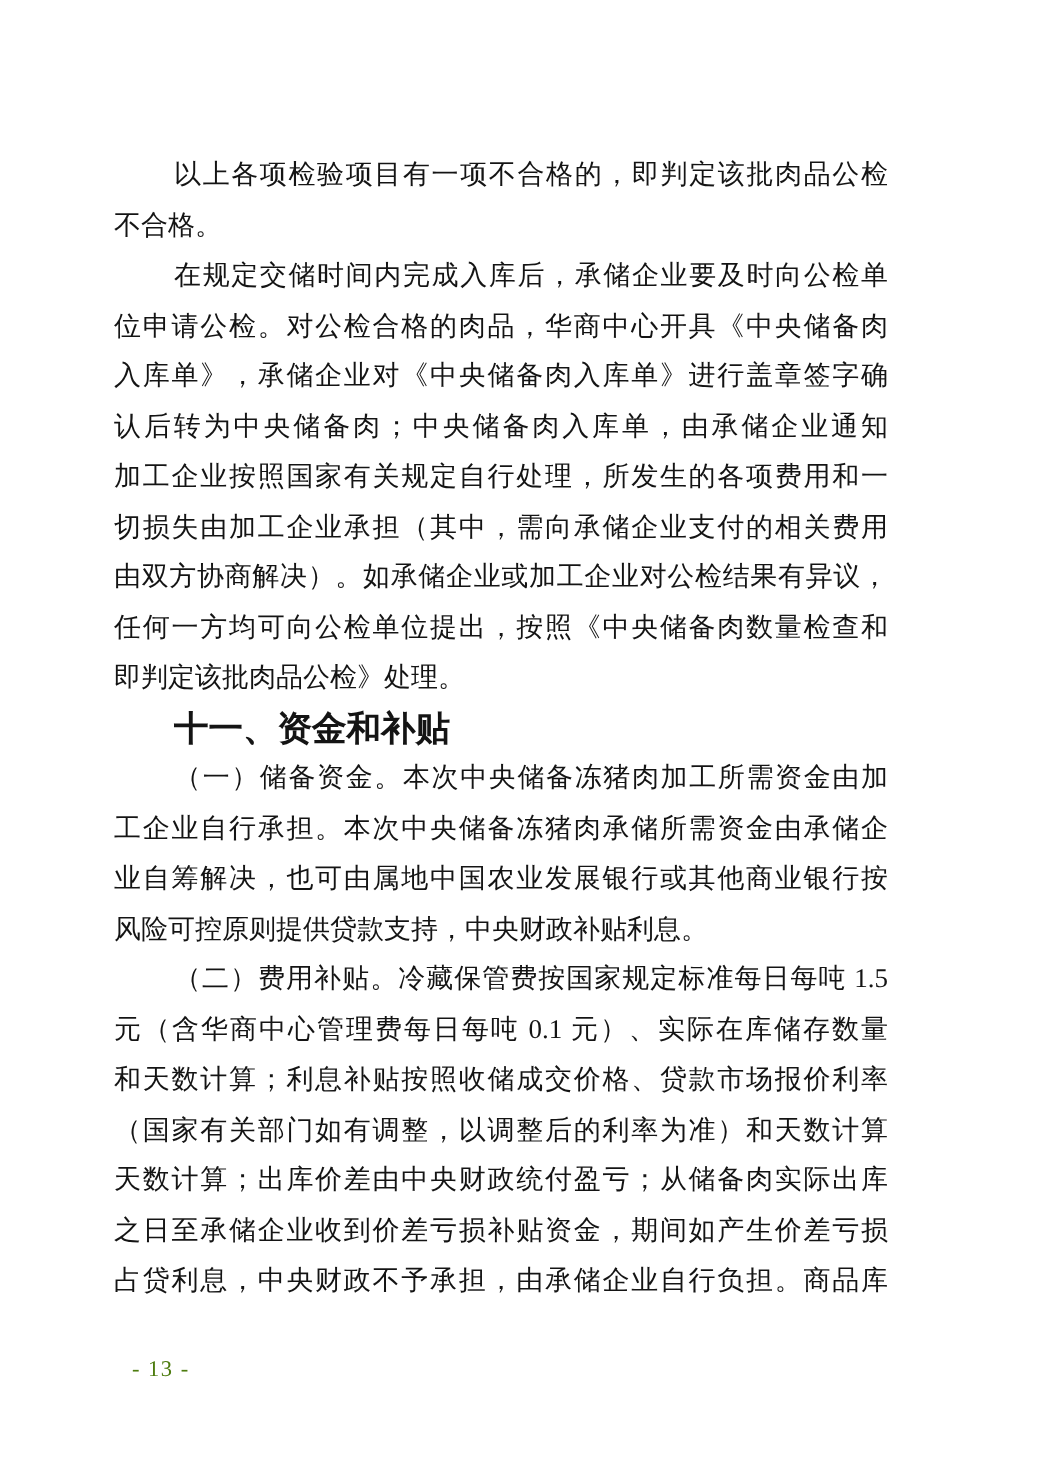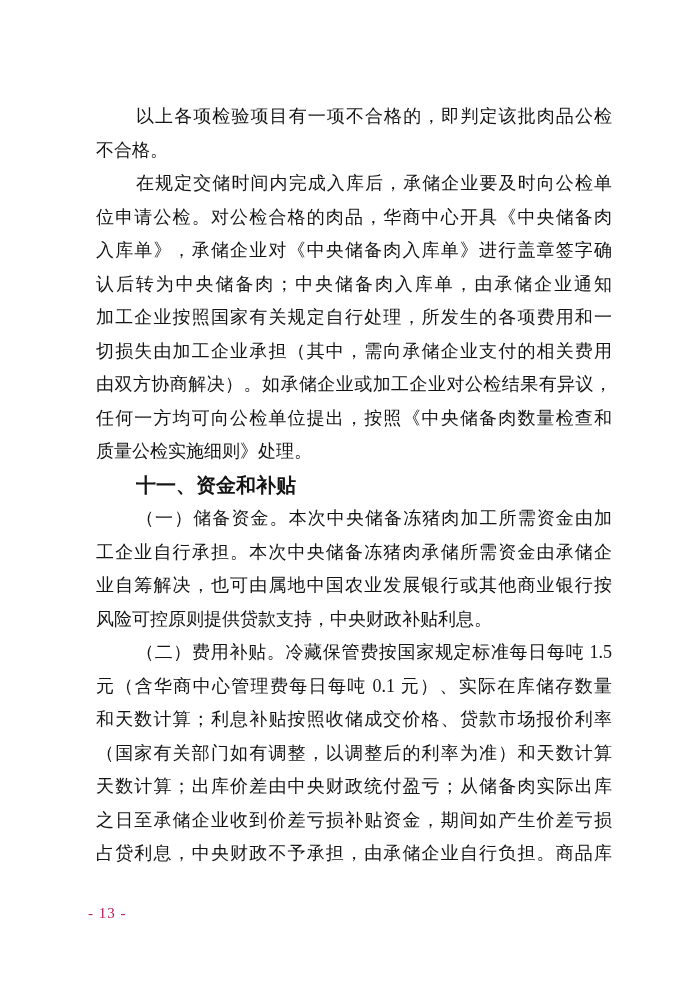--- a/index.html
+++ b/index.html
@@ -11,21 +11,21 @@
     position: relative;
     width: 700px;
     height: 989px;
     background: #ffffff;
     color: #141414;
     font-family: "Liberation Serif", "DejaVu Serif", serif;
     overflow: hidden;
   }
   .doc-body {
     position: absolute;
-    left: 96px;
+    left: 76px;
     top: 100px;
     width: 516px;
   }
   .line {
     font-size: 18px;
     line-height: 33.5px;
     height: 33.5px;
     white-space: normal;
     text-align: justify;
     text-justify: inter-character;
@@ -33,50 +33,50 @@
   }
   .line.justify {
     text-align-last: justify;
   }
   .line.indent {
     text-indent: 40px;
   }
   .line.heading {
     font-family: "Liberation Sans", "DejaVu Sans", sans-serif;
     font-weight: 700;
-    font-size: 20px;
+    font-size: 23px;
     text-align: left;
     text-align-last: left;
   }
   .page-number {
     position: absolute;
     left: 88px;
     top: 903px;
     font-size: 15px;
     line-height: 20px;
     letter-spacing: 1px;
-    color: #be185d;
+    color: #4d7c0f;
   }
 </style>
 </head>
 <body>
 
 <div class="page">
   <div class="doc-body">
       <div class="line indent justify">以上各项检验项目有一项不合格的，即判定该批肉品公检</div>
       <div class="line">不合格。</div>
       <div class="line indent justify">在规定交储时间内完成入库后，承储企业要及时向公检单</div>
       <div class="line justify">位申请公检。对公检合格的肉品，华商中心开具《中央储备肉</div>
       <div class="line justify">入库单》，承储企业对《中央储备肉入库单》进行盖章签字确</div>
       <div class="line justify">认后转为中央储备肉；中央储备肉入库单，由承储企业通知</div>
       <div class="line justify">加工企业按照国家有关规定自行处理，所发生的各项费用和一</div>
       <div class="line justify">切损失由加工企业承担（其中，需向承储企业支付的相关费用</div>
       <div class="line justify">由双方协商解决）。如承储企业或加工企业对公检结果有异议，</div>
       <div class="line justify">任何一方均可向公检单位提出，按照《中央储备肉数量检查和</div>
-      <div class="line">质量公检实施细则》处理。</div>
+      <div class="line">即判定该批肉品公检》处理。</div>
       <div class="line indent heading">十一、资金和补贴</div>
       <div class="line indent justify">（一）储备资金。本次中央储备冻猪肉加工所需资金由加</div>
       <div class="line justify">工企业自行承担。本次中央储备冻猪肉承储所需资金由承储企</div>
       <div class="line justify">业自筹解决，也可由属地中国农业发展银行或其他商业银行按</div>
       <div class="line">风险可控原则提供贷款支持，中央财政补贴利息。</div>
       <div class="line indent justify">（二）费用补贴。冷藏保管费按国家规定标准每日每吨 1.5</div>
       <div class="line justify">元（含华商中心管理费每日每吨 0.1 元）、实际在库储存数量</div>
       <div class="line justify">和天数计算；利息补贴按照收储成交价格、贷款市场报价利率</div>
       <div class="line justify">（国家有关部门如有调整，以调整后的利率为准）和天数计算</div>
       <div class="line justify">天数计算；出库价差由中央财政统付盈亏；从储备肉实际出库</div>

